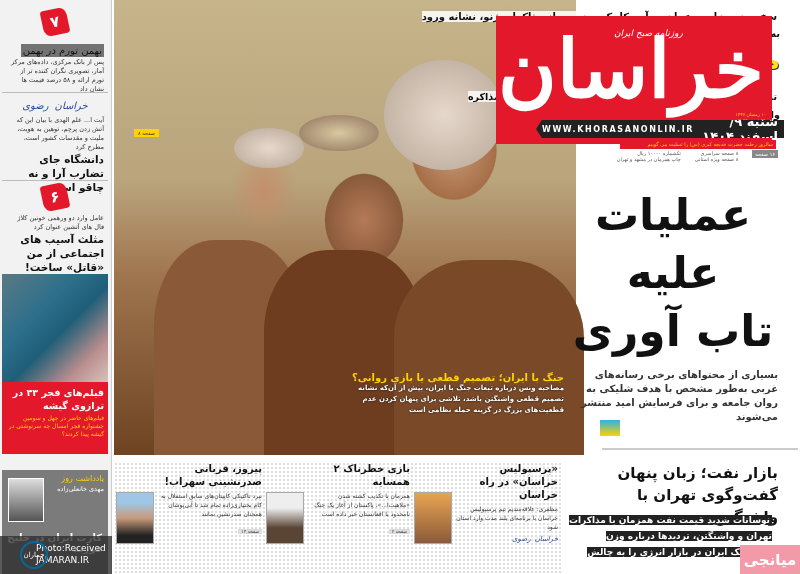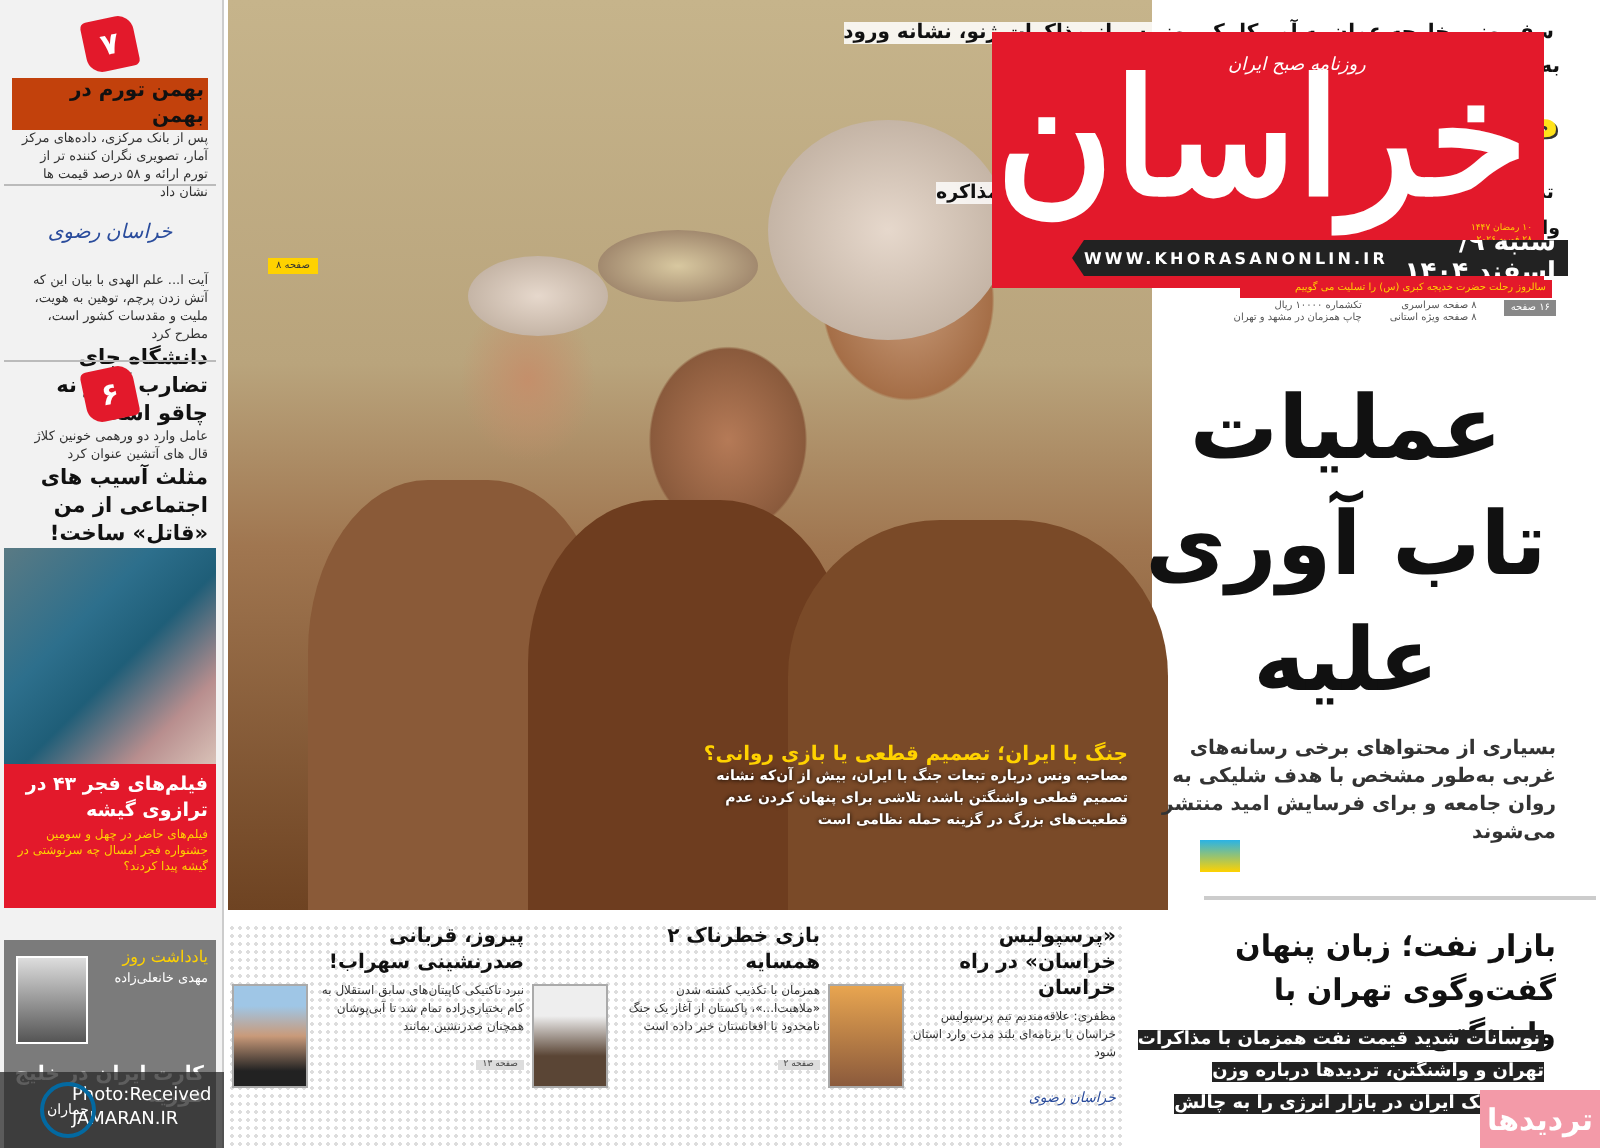--- a/index.html
+++ b/index.html
@@ -3,23 +3,23 @@
 <meta charset="utf-8">
 <style>
 *{box-sizing:border-box;margin:0;padding:0}
 body{width:800px;height:574px;overflow:hidden;background:#fff;font-family:"DejaVu Sans",sans-serif;position:relative;direction:rtl}
 .page{position:absolute;inset:0}
 
 .leftcol{position:absolute;left:0;top:0;width:112px;height:574px;background:#f2f2f2;border-right:1px solid #ccc}
 .lbox{position:absolute;left:2px;width:106px;padding:3px 4px;text-align:right}
 .numbadge{width:26px;height:26px;background:#e3192b;color:#fff;font-weight:bold;font-size:15px;display:flex;align-items:center;justify-content:center;transform:rotate(-12deg);margin:0 auto 4px;border-radius:3px 8px 3px 8px}
 .lsmall{font-size:6.5px;line-height:9px;color:#333}
-.lhead{font-size:10px;font-weight:bold;line-height:13px;color:#111;background:#c2410c;display:inline-block;padding:0 2px}
+.lhead{font-size:10px;font-weight:normal;line-height:13px;color:#111;background:#737373;display:inline-block;padding:0 2px}
 .lhead2{font-size:10.5px;font-weight:bold;line-height:14px;color:#111}
-.logo-small{font-family:Liberation Sans, sans-serif;font-style:italic;color:#2a4c9c;font-size:10px;text-align:center;margin:14px 0}
+.logo-small{font-family:Liberation Mono, monospace;font-style:italic;color:#2a4c9c;font-size:10px;text-align:center;margin:4px 0}
 .filmphoto{position:absolute;left:2px;top:274px;width:106px;height:108px;background:linear-gradient(135deg,#5a7a84 0%,#2d6f8c 35%,#1f5e78 55%,#b88e8e 80%,#d9c2b8 100%)}
 .filmbox{position:absolute;left:2px;top:382px;width:106px;height:72px;background:#e3192b;padding:4px;text-align:right}
 .filmbox .t{color:#fff;font-weight:bold;font-size:9.5px;line-height:13px}
 .filmbox .s{color:#ffd200;font-size:6px;line-height:8px;margin-top:2px}
 .notebox{position:absolute;left:2px;top:470px;width:106px;height:104px;background:#7b7b7b;padding:4px;text-align:right}
 .notebox .ttl{color:#ffd200;font-weight:normal;font-size:8px}
 .notebox .nm{color:#fff;font-size:6.5px;margin-top:2px}
 .notebox .hd{color:#fff;font-weight:bold;font-size:10px;position:absolute;bottom:20px;right:6px;left:4px}
 .author{position:absolute;left:6px;top:8px;width:36px;height:44px;background:linear-gradient(#ddd,#555);border:1px solid #fff}
 .watermark{position:absolute;left:0;bottom:0;width:112px;height:38px;background:rgba(40,40,40,.75);color:#fff;font-size:9px;line-height:12px;padding:6px 2px 0 36px;direction:ltr;text-align:left}
@@ -147,29 +147,29 @@
         <div>۸ صفحه ویژه استانی</div>
       </div>
     <div>
         <div>تکشماره ۱۰۰۰۰ ریال</div>
         <div>چاپ همزمان در مشهد و تهران</div>
       </div>
   </div>
 
   <div class="bighead">
     <div>عملیات</div>
+    <div>علیه</div>
     <div>تاب آوری</div>
-    <div>علیه</div>
   </div>
   <div class="lead">بسیاری از محتواهای برخی رسانه‌های غربی به‌طور مشخص با هدف شلیکی به روان جامعه و برای فرسایش امید منتشر می‌شوند</div>
   <div class="minilogo"></div>
   <div class="rsep"></div>
   <div class="oilhead">بازار نفت؛ زبان پنهان گفت‌وگوی تهران با واشنگتن</div>
   <div class="oilsub"><span>نوسانات شدید قیمت نفت همزمان با مذاکرات تهران و واشنگتن، تردیدها درباره وزن ژئوپلیتیک ایران در بازار انرژی را به چالش کشید</span></div>
-  <div class="jaar">تردیدها</div>
+  <div class="jaar">میانجی</div>
 
   <div class="bstrip">
     <div class="bitem" style="right:0;width:150px;padding-right:4px">
       <div class="pic" style="background:linear-gradient(#e8a550,#8b5a3c)"></div>
       <div style="margin-left:44px">
         <div class="bh">«پرسپولیس خراسان» در راه خراسان</div>
         <div class="bs">مظفری: علاقه‌مندیم تیم پرسپولیس خراسان با برنامه‌ای بلند مدت وارد استان شود</div>
         <div class="logo-small" style="text-align:right;font-size:7px">خراسان رضوی</div>
       </div>
     </div>

